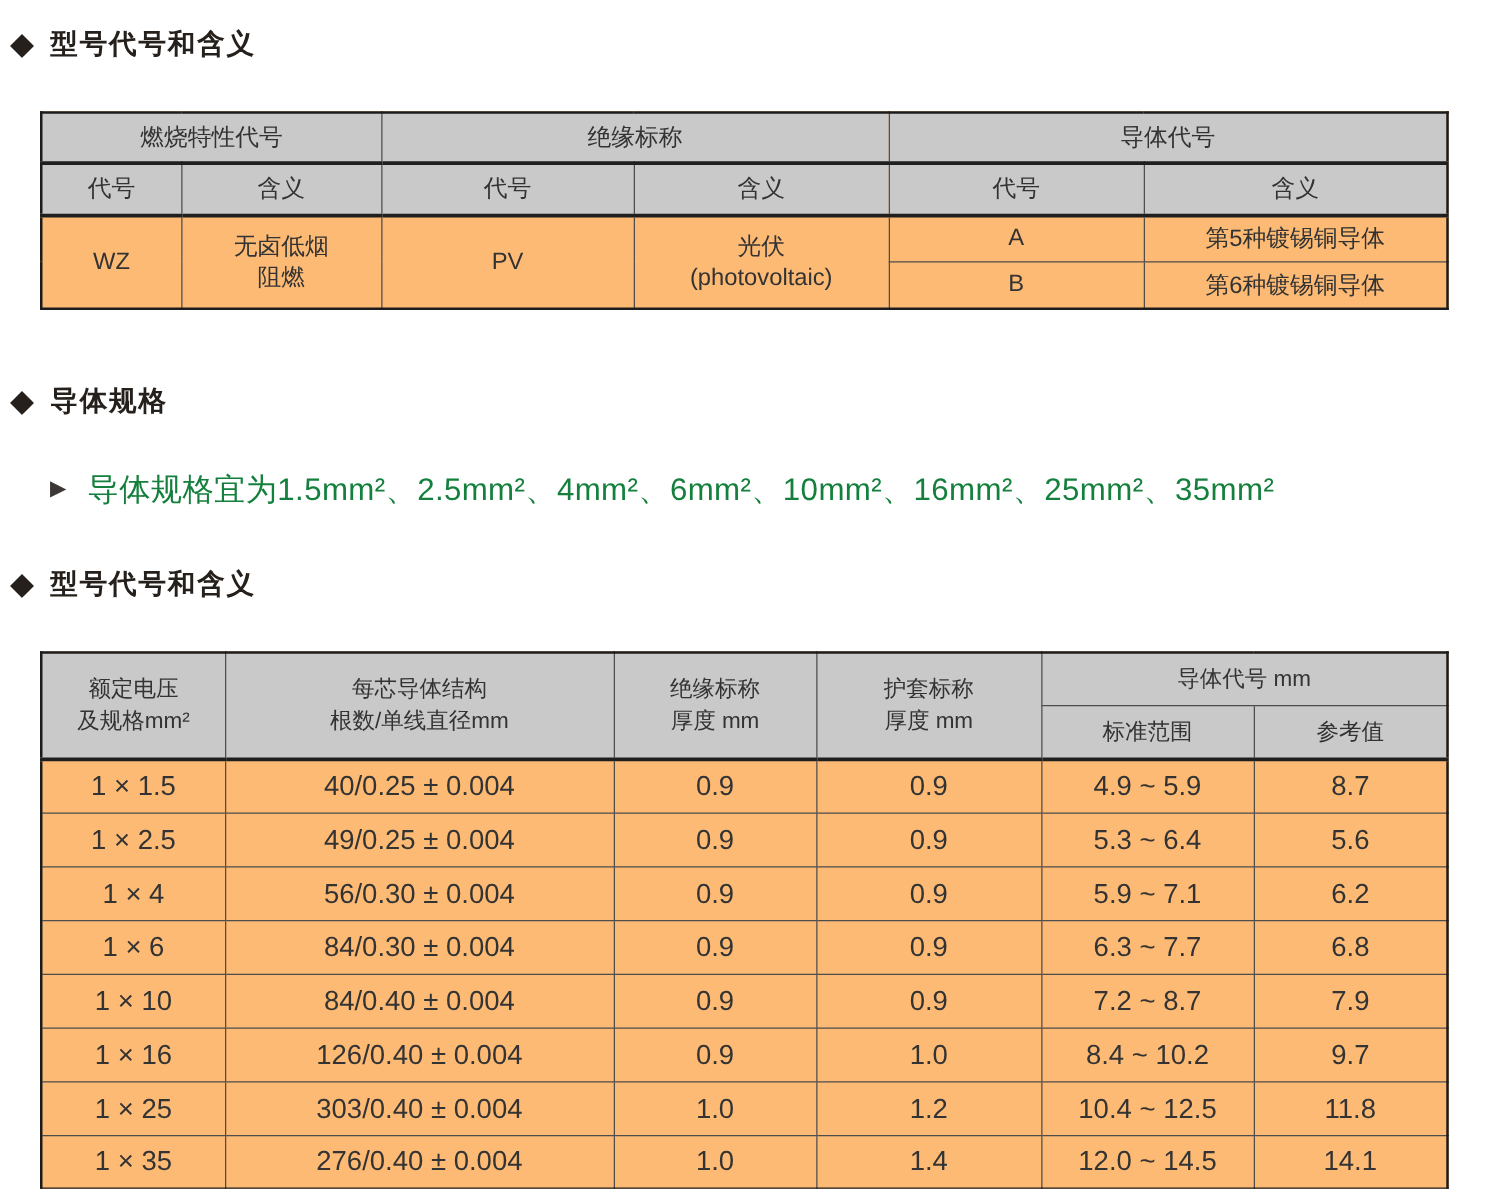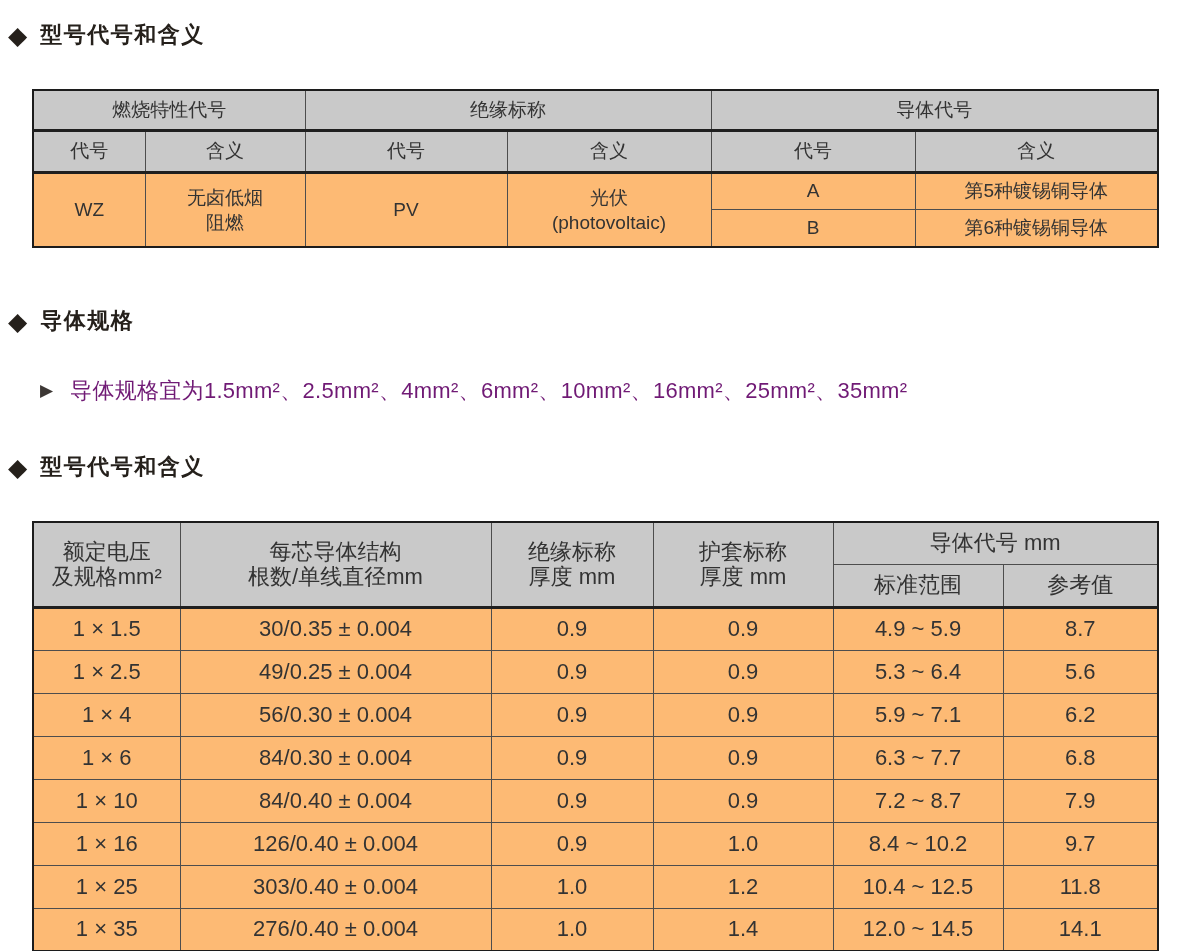--- a/index.html
+++ b/index.html
@@ -20,21 +20,21 @@
   #heading-1 { margin-top:20px; }
   #heading-2 { margin-top:58px; }
   #heading-3 { margin-top:48px; }
 
   
   .bullet-line {
     display:flex; align-items:center; gap:17px;
     margin-left:40px; margin-top:42px; height:26px;
   }
   .bullet-line .tri { font-size:17px; color:#3d3835; line-height:26px; }
-  .bullet-line .note-text { font-size:22px; color:#701a75; letter-spacing:0.3px; }
+  .bullet-line .note-text { font-size:25px; color:#15803d; letter-spacing:0.3px; }
 
   
   table.tbl {
     border-collapse:collapse; table-layout:fixed;
     margin-left:32px; background:#fdba74;
     border:2px solid #1c1c1c;
   }
   .tbl th, .tbl td {
     border:1.5px solid #4d4d4d;
     text-align:center; vertical-align:middle;
@@ -42,21 +42,21 @@
     color:#333333;
   }
   .tbl th { background:#c9c9c9; }
   .sep-b { border-bottom:3px solid #1f1f1f !important; }
   .two-line { white-space:pre-line; line-height:25px; }
 
   #code-table { margin-top:39px; }
   #code-table th, #code-table td { font-size:19px; }
 
   #spec-table { margin-top:39px; }
-  #spec-table th { font-size:22px; }
+  #spec-table th { font-size:18px; }
   #spec-table td { font-size:22px; }
 </style>
 </head>
 <body>
 
 <div class="heading" id="heading-1">
   <span class="diamond">◆</span>
   <span class="title">型号代号和含义</span>
 </div>
 
@@ -135,21 +135,21 @@
     <th rowspan="2" class="two-line sep-b">护套标称
 厚度 mm</th>
     <th colspan="2">导体代号 mm</th>
   </tr>
   <tr style="height:43px">
     <th class="sep-b">标准范围</th>
     <th class="sep-b">参考值</th>
   </tr>
   <tr style="height:43px">
     <td>1 × 1.5</td>
-    <td>30/0.35 ± 0.004</td>
+    <td>40/0.25 ± 0.004</td>
     <td>0.9</td>
     <td>0.9</td>
     <td>4.9 ~ 5.9</td>
     <td>8.7</td>
   </tr>
   <tr style="height:43px">
     <td>1 × 2.5</td>
     <td>49/0.25 ± 0.004</td>
     <td>0.9</td>
     <td>0.9</td>

